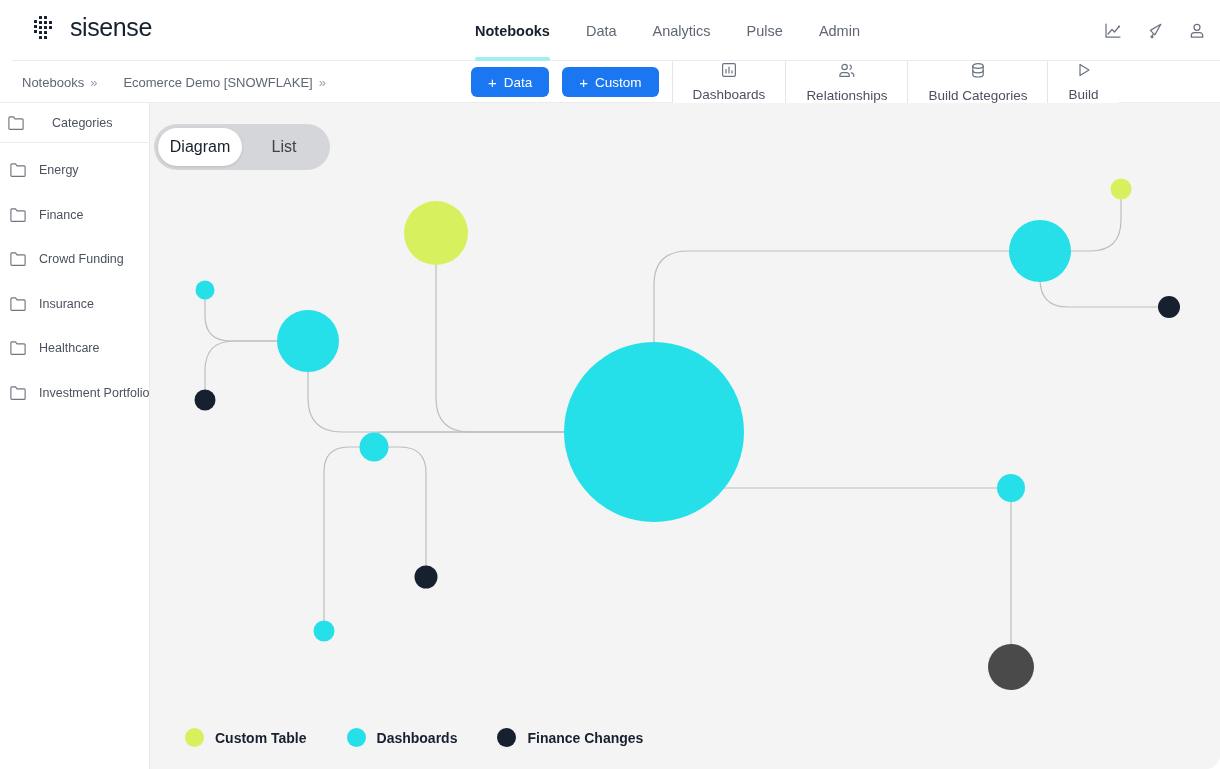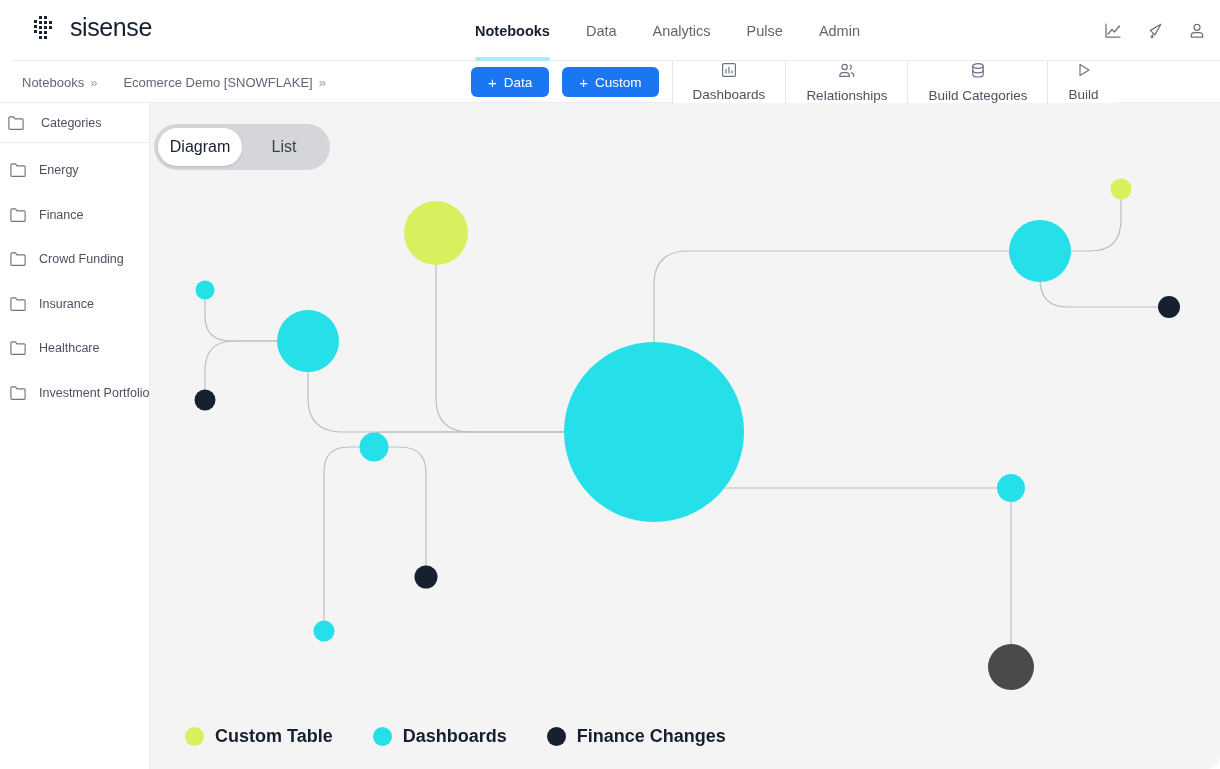--- a/index.html
+++ b/index.html
@@ -187,21 +187,21 @@
     left: 0; top: 103px;
     width: 150px;
     height: 666px;
     background: #ffffff;
     border-right: 1px solid #e9e9ec;
   }
   .side-head {
     height: 40px;
     display: flex;
     align-items: center;
-    gap: 17px;
+    gap: 28px;
     padding-left: 8px;
     border-bottom: 1px solid #ececee;
     font-size: 12.5px;
     color: #4b5160;
     cursor: pointer;
   }
   .side-list { padding-top: 5px; }
   .side-item {
     height: 44.5px;
     display: flex;
@@ -266,21 +266,21 @@
     bottom: 22px;
     display: flex;
     align-items: center;
     gap: 40px;
     z-index: 5;
   }
   .legend-item {
     display: flex;
     align-items: center;
     gap: 11px;
-    font-size: 18px;
+    font-size: 14px;
     color: #16202e;
     font-weight: bold;
     white-space: nowrap;
   }
   .legend-dot {
     width: 19px; height: 19px;
     border-radius: 50%;
     flex: none;
   }
 </style>

